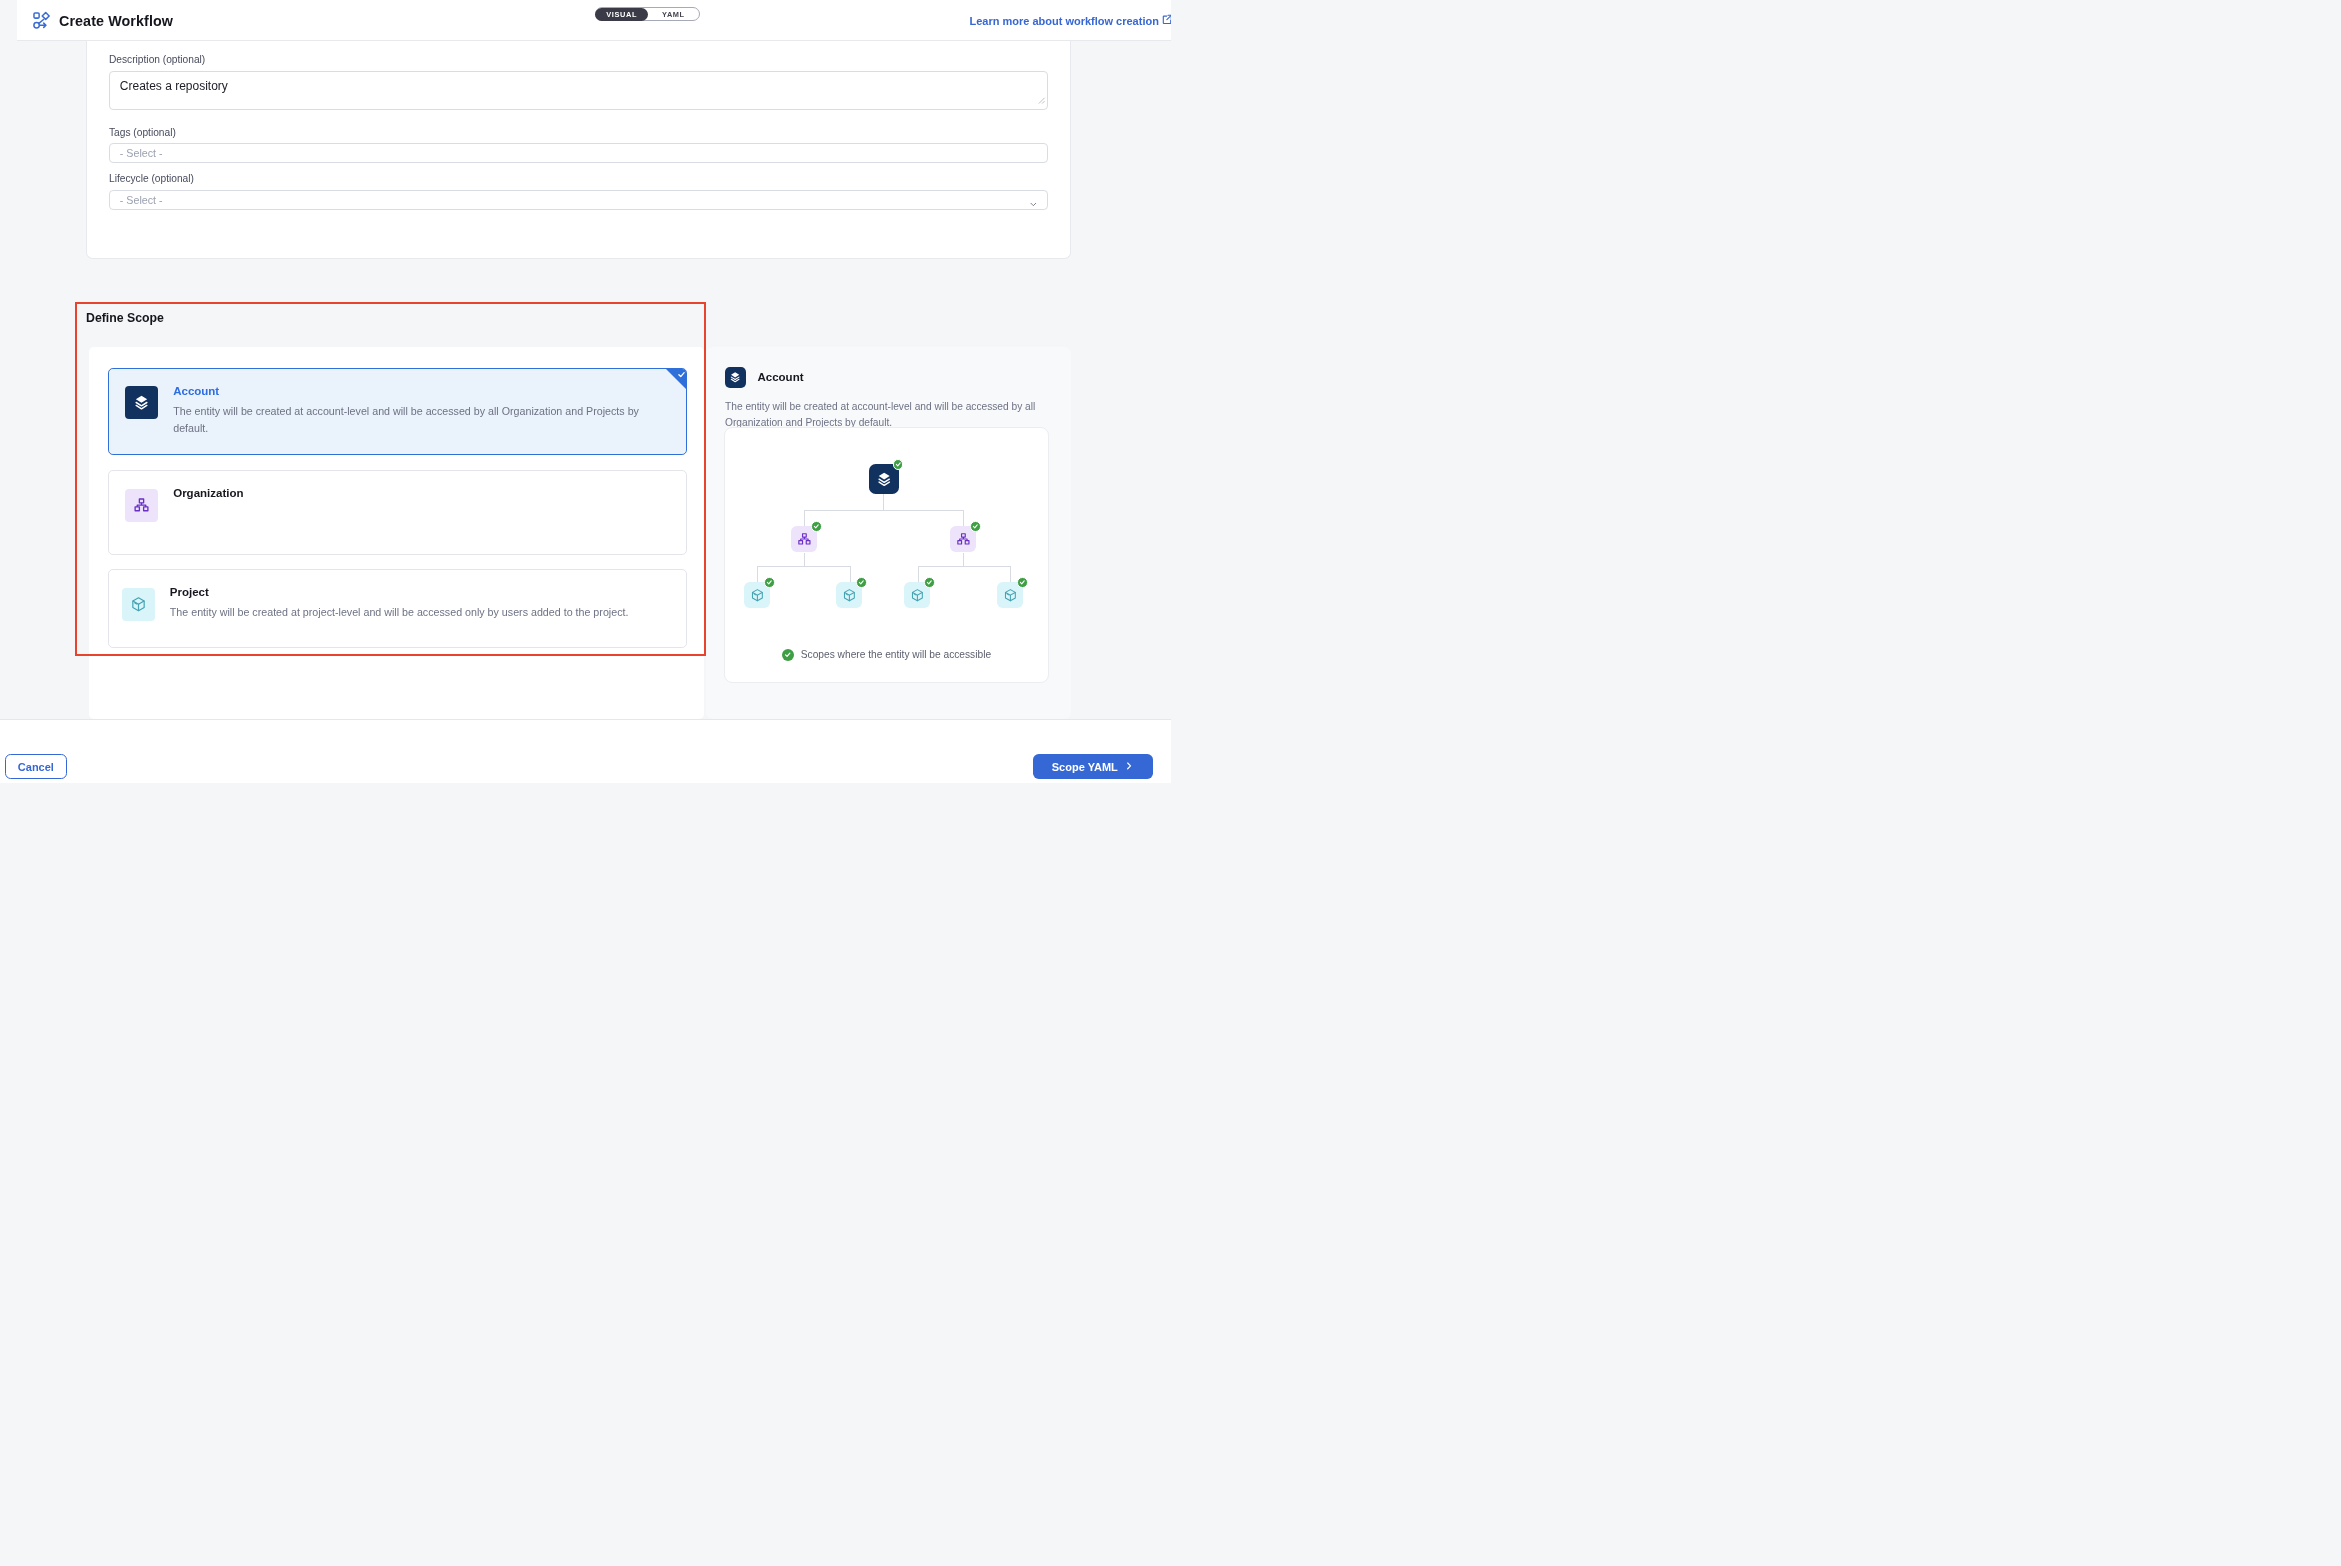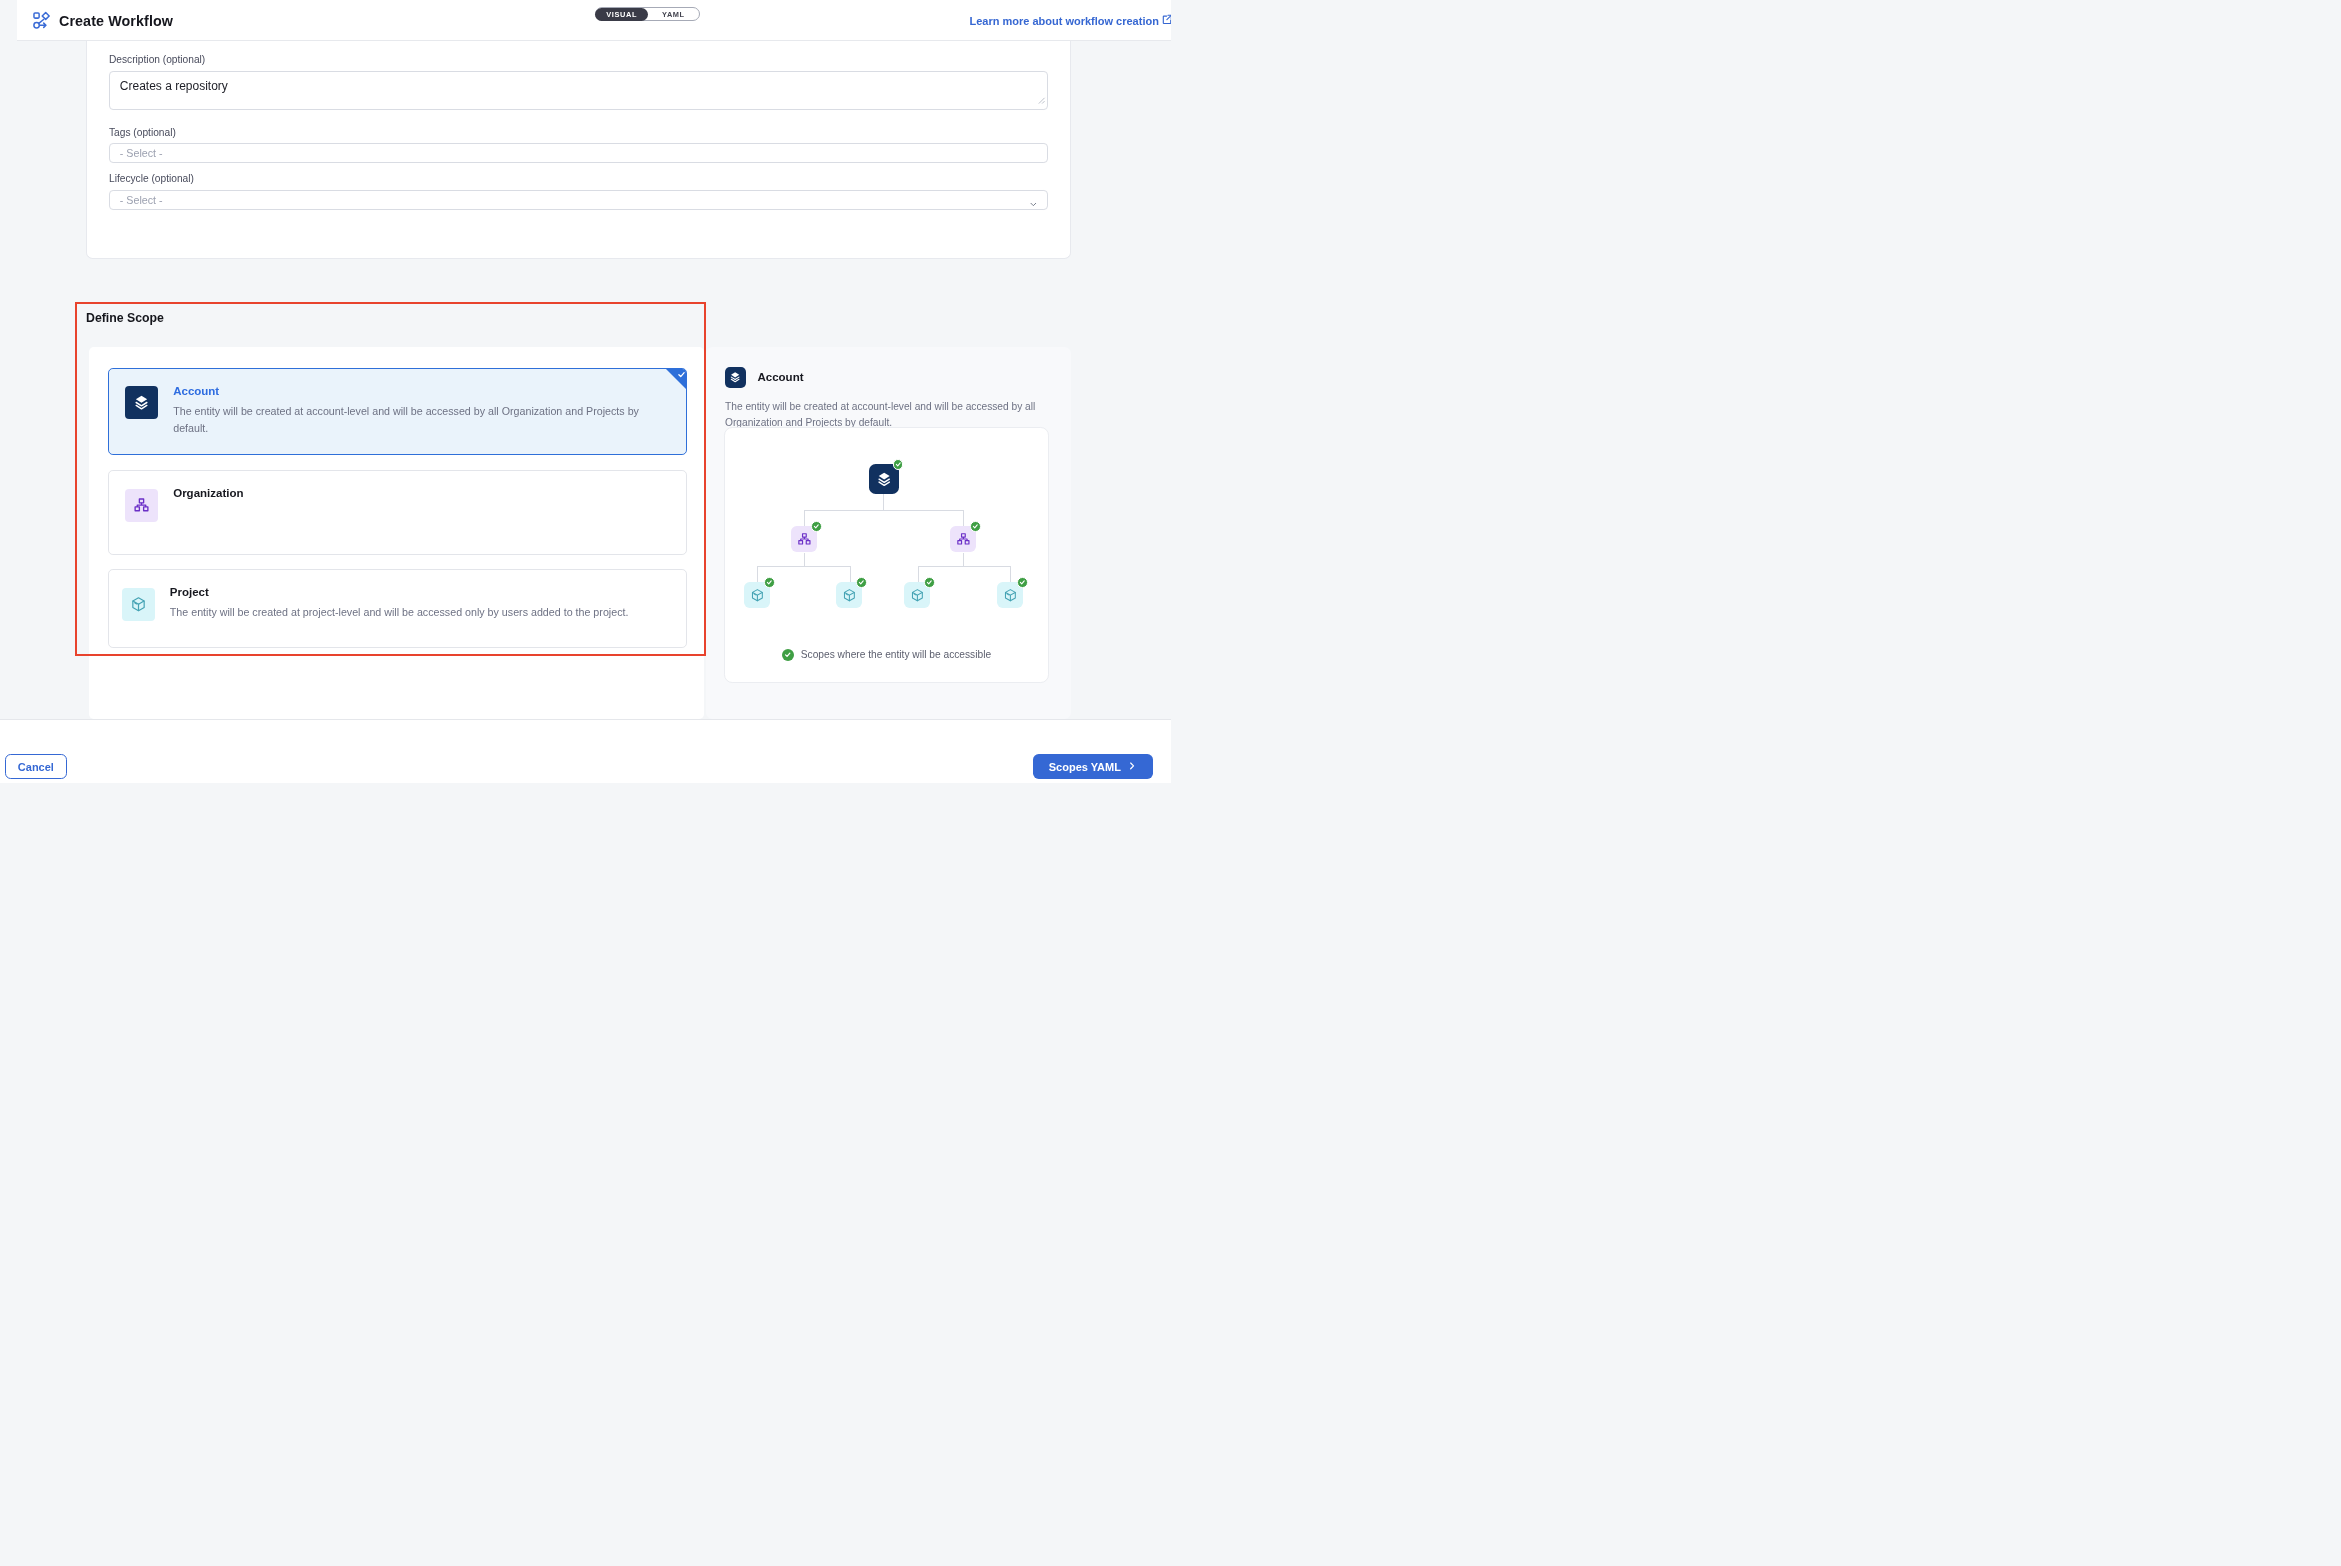--- a/index.html
+++ b/index.html
@@ -396,21 +396,21 @@
         </div>
       </div>
     </div>
   </div>
 
   <div class="red-annotation"></div>
 
   <div class="footer">
     <button class="btn-cancel">Cancel</button>
     <button class="btn-review">
-      <span>Scopes YAML</span>
+      <span>Scope YAML</span>
       <span>
         <svg width="9.8" height="9.8" viewBox="0 0 24 24" fill="none" stroke="#ffffff" stroke-width="3" stroke-linecap="round" stroke-linejoin="round">
             <polyline points="9 5 16 12 9 19"></polyline>
           </svg>
       </span>
     </button>
   </div>
 
 </div>
 

